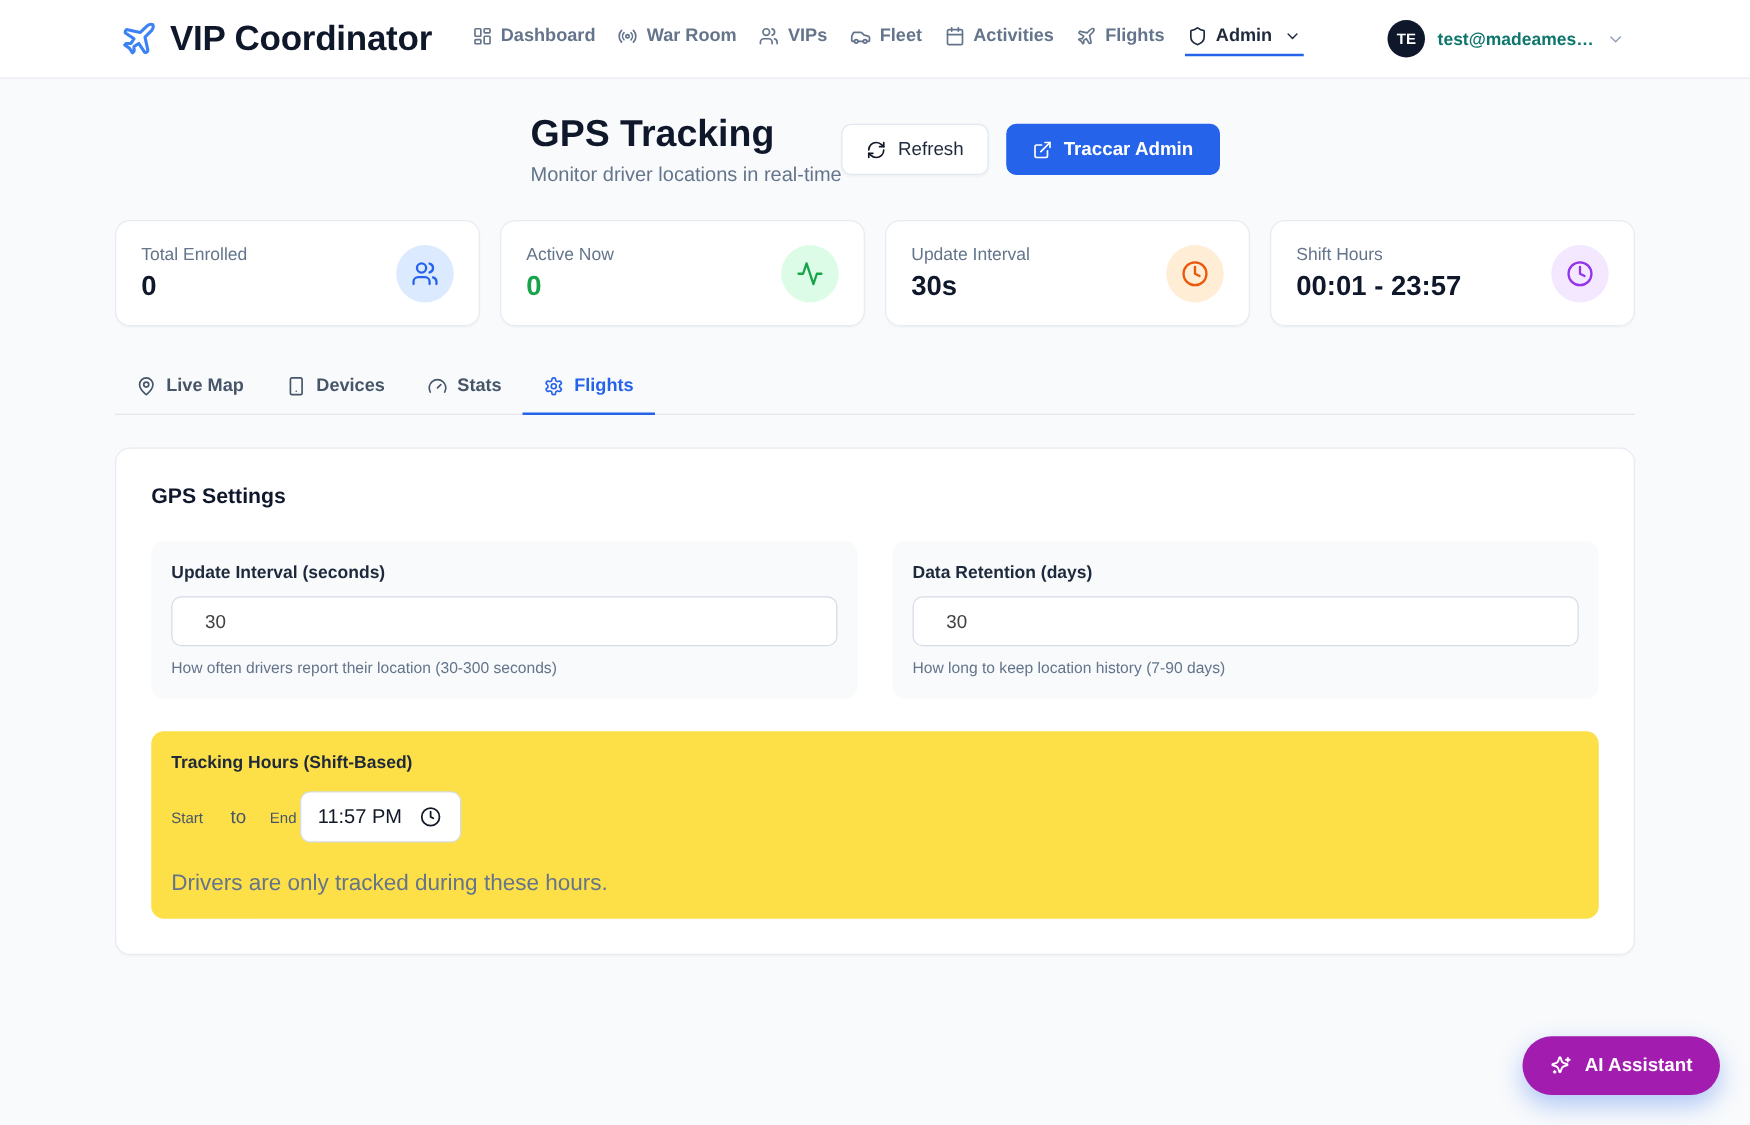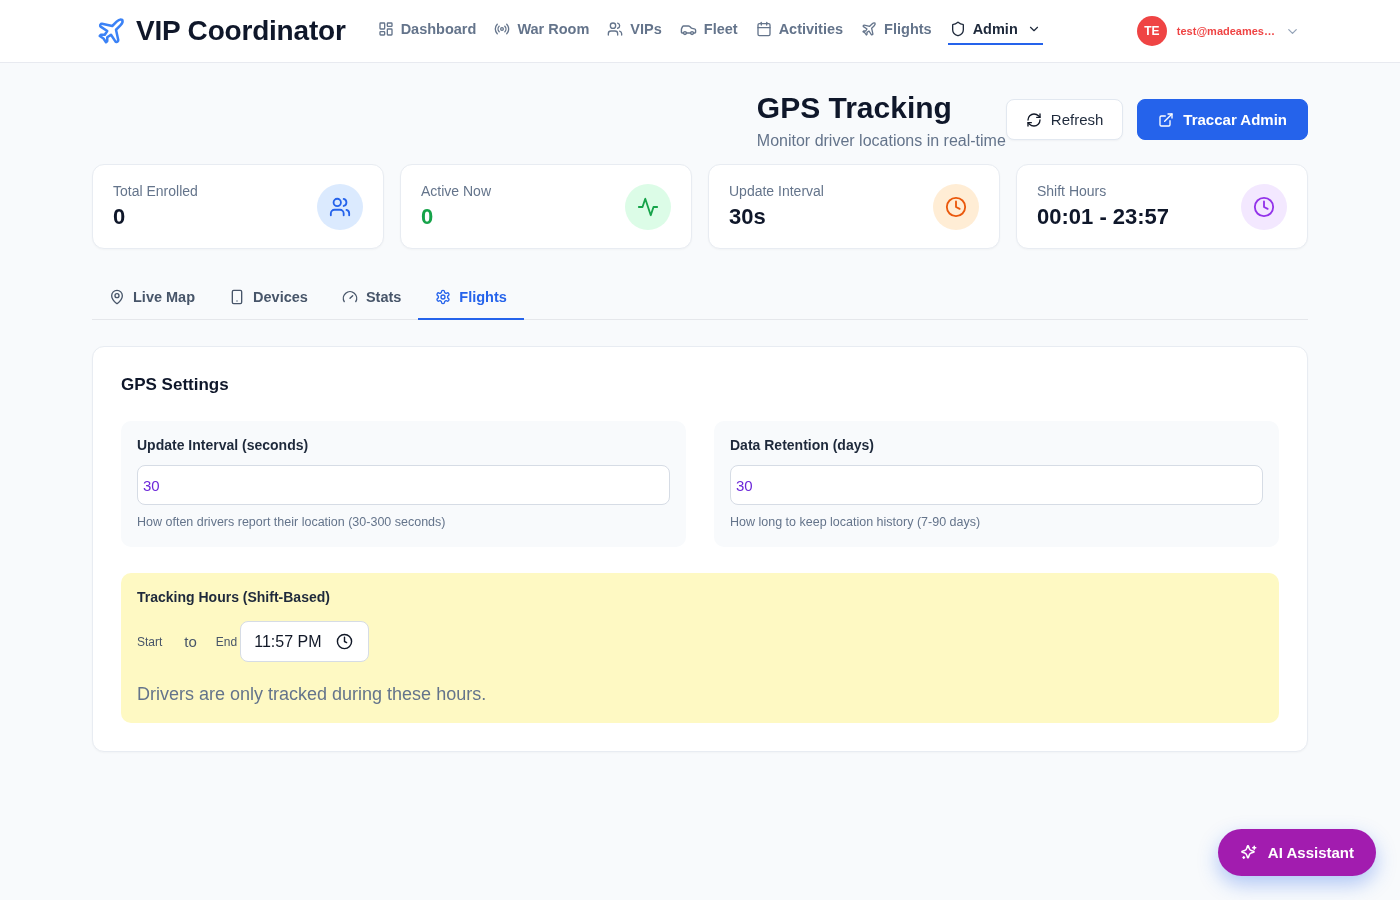--- a/index.html
+++ b/index.html
@@ -16,40 +16,40 @@
   .navbar { height:63px; background:#ffffff; border-bottom:1px solid #e8eaf0;
             display:flex; align-items:center; padding:0 100px 0 96px; }
   .brand { display:flex; align-items:center; gap:10px; }
   .brand-name { font-size:28px; font-weight:800; color:#0f172a; letter-spacing:-0.2px; }
   .nav-items { display:flex; align-items:center; gap:14px; margin-left:30px; }
   .nav-item { display:flex; align-items:center; gap:7px; font-size:14.5px; font-weight:600;
               color:#64748b; cursor:pointer; padding:4px 2px 6px; border-bottom:2px solid transparent; }
   .nav-item.active { color:#1e293b; border-bottom:2px solid #2563eb; }
   .nav-item .chev { margin-left:2px; }
   .user-menu { margin-left:auto; display:flex; align-items:center; gap:10px; cursor:pointer; }
-  .avatar { width:30px; height:30px; border-radius:50%; background:#ef4444; color:#fff;
+  .avatar { width:30px; height:30px; border-radius:50%; background:#0f172a; color:#fff;
             font-size:12px; font-weight:700; display:flex; align-items:center; justify-content:center; }
-  .user-email { font-size:11px; font-weight:600; color:#ef4444; }
+  .user-email { font-size:14px; font-weight:600; color:#0f766e; }
 
   
   .page { width:1216px; margin:0 auto; padding-top:28px; }
 
-  .page-header { display:flex; justify-content:flex-end; align-items:flex-start; }
+  .page-header { display:flex; justify-content:center; align-items:flex-start; }
   .page-title { font-size:30px; font-weight:800; color:#0f172a; line-height:1.1; }
   .page-subtitle { margin-top:8px; font-size:16px; color:#64748b; }
   .header-actions { display:flex; gap:14px; margin-top:8px; }
   .btn { display:inline-flex; align-items:center; gap:9px; border-radius:8px;
          font-size:15px; cursor:pointer; }
   .btn-outline { background:#fff; border:1px solid #e2e8f0; color:#1e293b;
                  padding:11px 19px; font-weight:500; box-shadow:0 1px 2px rgba(16,24,40,.04); }
   .btn-primary { background:#2563eb; border:1px solid #2563eb; color:#fff;
                  padding:11px 20px; font-weight:600; }
 
   
-  .stats-row { margin-top:14px; display:grid; grid-template-columns:repeat(4,1fr); gap:16px;border-radius:30px; }
+  .stats-row { margin-top:26px; display:grid; grid-template-columns:repeat(4,1fr); gap:16px;border-radius:30px; }
   .stat-card { background:#fff; border:1px solid #e8ecf2; border-radius:12px;
                padding:18px 20px; display:flex; justify-content:space-between; align-items:center;
                box-shadow:0 1px 2px rgba(16,24,40,.03); }
   .stat-label { font-size:14px; color:#64748b; }
   .stat-value { margin-top:5px; font-size:22px; font-weight:800; color:#0f172a; }
   .stat-value.green { color:#16a34a; }
   .icon-circle { width:46px; height:46px; border-radius:50%; display:flex; align-items:center; justify-content:center; flex:none; }
   .ic-blue   { background:#dbeafe; color:#2563eb; }
   .ic-green  { background:#dcfce7; color:#16a34a; }
   .ic-orange { background:#ffedd5; color:#ea580c; }
@@ -61,26 +61,26 @@
          font-weight:600; color:#475569; cursor:pointer; border-bottom:2px solid transparent; margin-bottom:-1px; }
   .tab.active { color:#2563eb; border-bottom-color:#2563eb; }
 
   
   .settings-card { margin-top:26px; background:#fff; border:1px solid #e8ecf2; border-radius:12px;
                    padding:28px; box-shadow:0 1px 2px rgba(16,24,40,.03); }
   .settings-title { font-size:17px; font-weight:700; color:#0f172a; }
   .settings-grid { margin-top:26px; display:grid; grid-template-columns:1fr 1fr; gap:28px; }
   .field-group { background:#f8fafc; border-radius:10px; padding:16px 16px 18px; }
   .field-label { font-size:14px; font-weight:700; color:#1e293b; }
-  .field-input { margin-top:12px; width:100%; height:40px; padding:0 5px; font-size:15px;
-                 font-family:"Liberation Sans", sans-serif; color:#6d28d9;
+  .field-input { margin-top:12px; width:100%; height:40px; padding:0 26px; font-size:15px;
+                 font-family:"Liberation Sans", sans-serif; color:#404040;
                  border:1px solid #d6dce5; border-radius:8px; background:#fff; outline:none; }
   .field-help { margin-top:10px; font-size:12.5px; color:#64748b; }
 
-  .hours-group { margin-top:26px; background:#fef9c3; border-radius:10px; padding:16px 16px 18px; }
+  .hours-group { margin-top:26px; background:#fde047; border-radius:10px; padding:16px 16px 18px; }
   .hours-row { margin-top:16px; display:flex; align-items:center; }
   .mini-label { font-size:12px; color:#475569; margin-right:3px; }
   .time-input { background:#fff; border:1px solid #d6dce5; border-radius:8px; height:41px;
                 padding:0 13px; display:inline-flex; align-items:center; gap:14px;
                 font-size:16px; color:#111827; cursor:pointer; min-width:129px; }
   .to-sep { margin:0 19px; font-size:15px; color:#475569;text-align:right; }
   .hours-help { margin-top:22px; font-size:18px; color:#64748b; }
 
   
   .ai-fab { position:absolute; right:24px; bottom:24px; height:47px; border:none;

